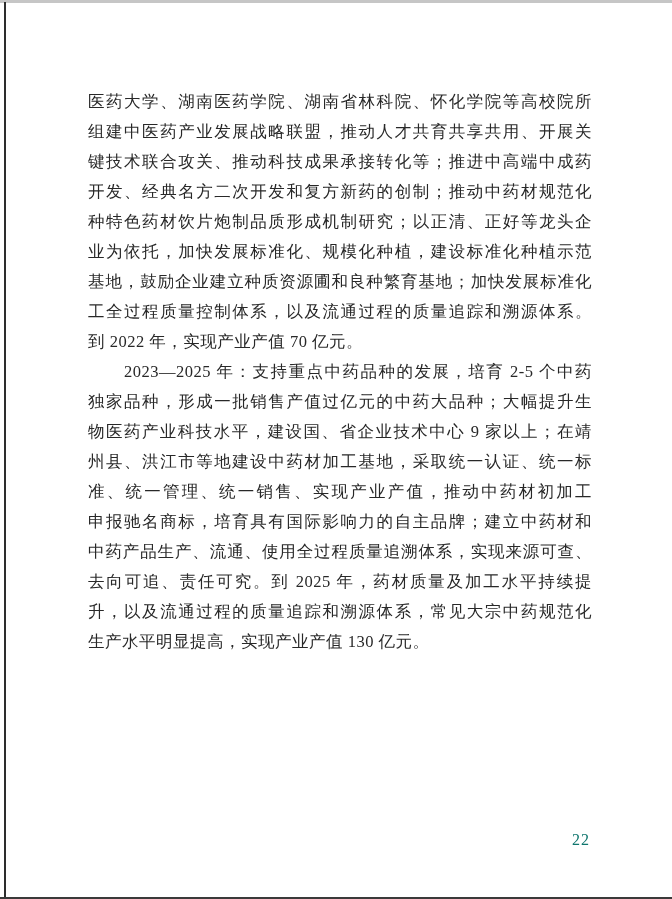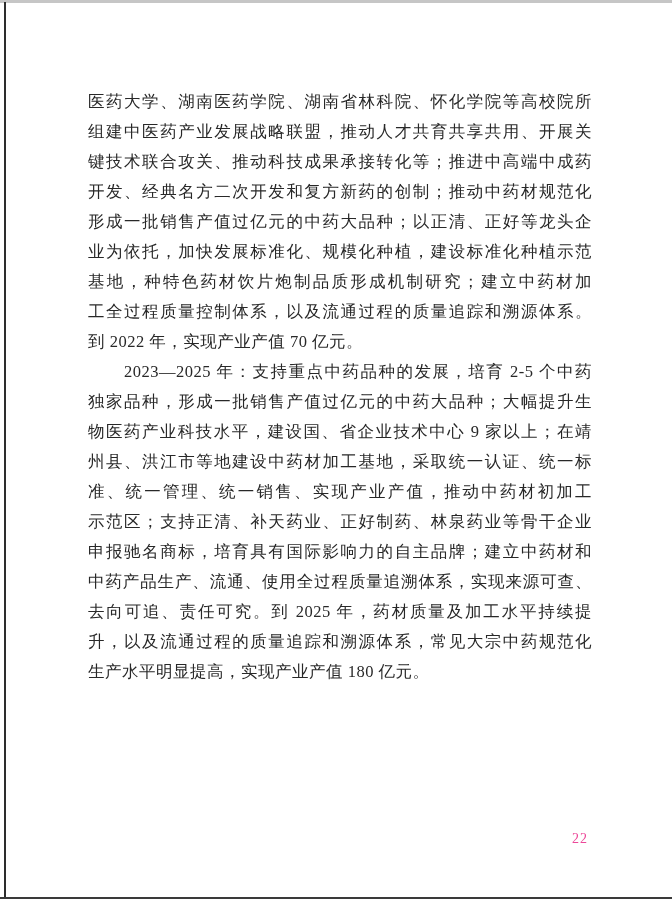--- a/index.html
+++ b/index.html
@@ -54,48 +54,47 @@
   }
   .line.indent {
     padding-left: 36px;
   }
   .line.para-start {
   }
   .page-number {
     position: absolute;
     left: 572px;
     top: 831px;
-    font-size: 14px;
-    color: #ec4899;
+    font-size: 16px;
+    color: #0f766e;
     letter-spacing: 1px;
   }
 </style>
 </head>
 <body>
 
 <div class="edge-top"></div>
 <div class="edge-left"></div>
 <div class="edge-bottom"></div>
 
 <div class="text-block">
     <div class="line">医药大学、湖南医药学院、湖南省林科院、怀化学院等高校院所</div>
     <div class="line">组建中医药产业发展战略联盟，推动人才共育共享共用、开展关</div>
     <div class="line">键技术联合攻关、推动科技成果承接转化等；推进中高端中成药</div>
     <div class="line">开发、经典名方二次开发和复方新药的创制；推动中药材规范化</div>
-    <div class="line">形成一批销售产值过亿元的中药大品种；以正清、正好等龙头企</div>
+    <div class="line">种特色药材饮片炮制品质形成机制研究；以正清、正好等龙头企</div>
     <div class="line">业为依托，加快发展标准化、规模化种植，建设标准化种植示范</div>
-    <div class="line">基地，种特色药材饮片炮制品质形成机制研究；建立中药材加</div>
+    <div class="line">基地，鼓励企业建立种质资源圃和良种繁育基地；加快发展标准化</div>
     <div class="line">工全过程质量控制体系，以及流通过程的质量追踪和溯源体系。</div>
     <div class="line para-end">到 2022 年，实现产业产值 70 亿元。</div>
     <div class="line indent para-start">2023—2025 年：支持重点中药品种的发展，培育 2-5 个中药</div>
     <div class="line">独家品种，形成一批销售产值过亿元的中药大品种；大幅提升生</div>
     <div class="line">物医药产业科技水平，建设国、省企业技术中心 9 家以上；在靖</div>
     <div class="line">州县、洪江市等地建设中药材加工基地，采取统一认证、统一标</div>
     <div class="line">准、统一管理、统一销售、实现产业产值，推动中药材初加工</div>
-    <div class="line">示范区；支持正清、补天药业、正好制药、林泉药业等骨干企业</div>
     <div class="line">申报驰名商标，培育具有国际影响力的自主品牌；建立中药材和</div>
     <div class="line">中药产品生产、流通、使用全过程质量追溯体系，实现来源可查、</div>
     <div class="line">去向可追、责任可究。到 2025 年，药材质量及加工水平持续提</div>
     <div class="line">升，以及流通过程的质量追踪和溯源体系，常见大宗中药规范化</div>
-    <div class="line para-end">生产水平明显提高，实现产业产值 180 亿元。</div>
+    <div class="line para-end">生产水平明显提高，实现产业产值 130 亿元。</div>
   </div>
 
 <div class="page-number">22</div>
 
 </body></html>

